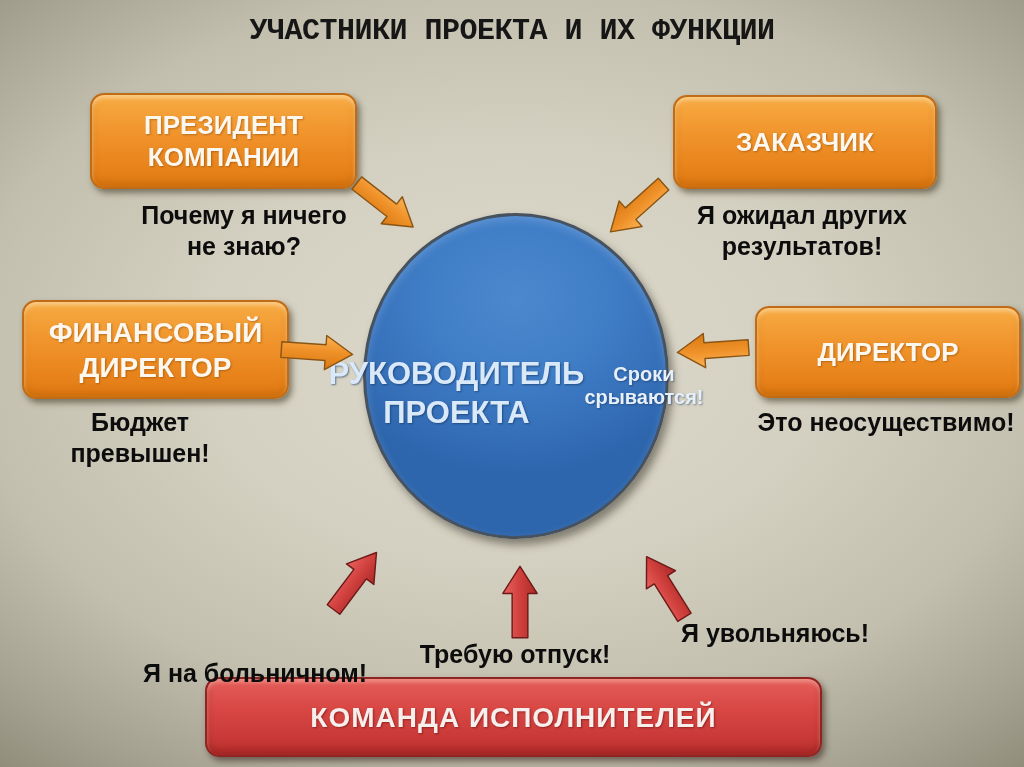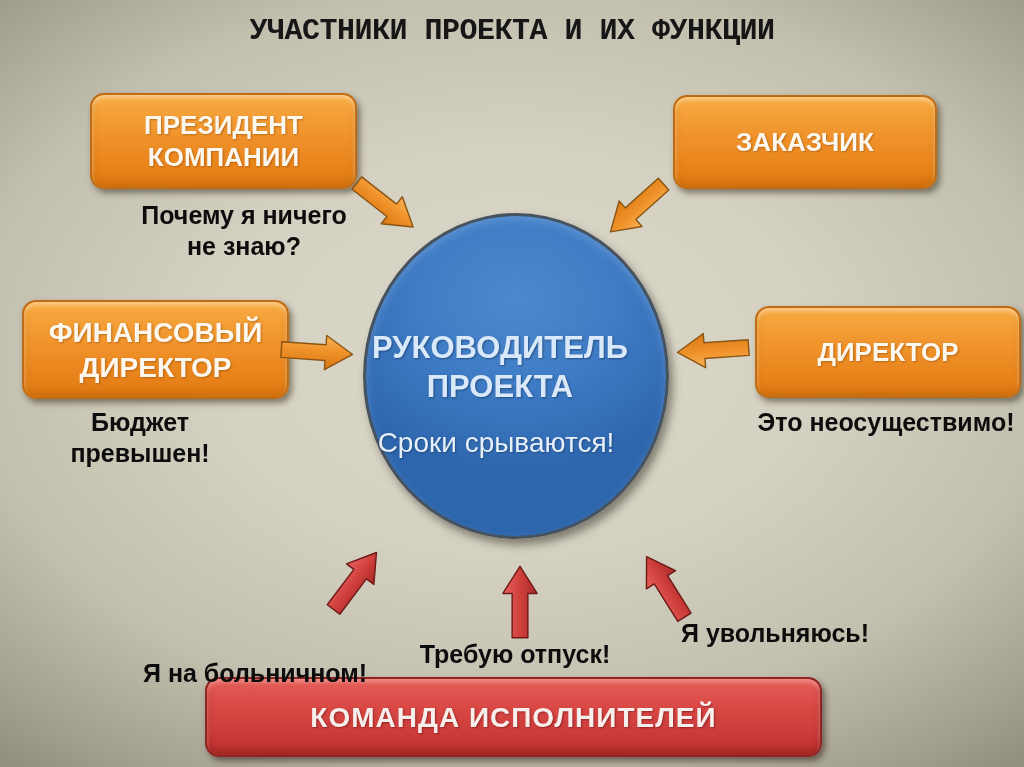--- a/index.html
+++ b/index.html
@@ -34,29 +34,30 @@
     border:2px solid #8e2523;
     box-shadow:3px 4px 6px rgba(52,30,24,.55), inset 0 3px 4px rgba(255,215,200,.45), inset 0 -5px 7px rgba(120,20,15,.4);
     color:#f6efec;text-shadow:1px 1px 2px rgba(90,10,10,.5);
   }
   
   .manager{
     position:absolute;left:363px;top:213px;width:300px;height:320px;border-radius:50%;
     background:radial-gradient(ellipse 70% 55% at 50% 26%, #4c88cc 0%, #3f7dc6 45%, #356fb8 78%, #2e66ad 100%);
     border:3px solid #47525f;
     box-shadow:4px 6px 9px rgba(45,42,32,.5), inset 0 4px 8px rgba(190,220,250,.25);
-    display:flex;flex-direction:column;justify-content:center;text-align:center;
+    display:flex;flex-direction:row;align-items:center;justify-content:center;text-align:center;
   }
   .manager .role{
     width:268px;font-size:31px;font-weight:bold;color:#d9e9f9;line-height:1.25;
     text-shadow:1px 1px 2px rgba(20,50,90,.6);margin-top:36px;
   }
   .manager .mquote{
-    width:260px;font-size:28px;color:#e7eff9;margin-top:20px;
+    width:260px;font-size:20px;color:#e7eff9;margin-top:20px;
     text-shadow:1px 1px 2px rgba(20,50,90,.5);
+    font-weight:bold;
   }
   
   .quote{
     position:absolute;font-size:25px;font-weight:bold;color:#0c0c0c;
     text-align:center;line-height:1.22;
   }
   .q-president{left:113px;top:200px;width:220px;margin-left:21px;}
   .q-customer{left:692px;top:200px;width:220px;}
   .q-findir{left:20px;top:407px;width:240px;}
   .q-expert{left:755px;top:407px;width:262px;}
@@ -112,20 +113,21 @@
   <div class="pbox box-team">
     <div class="lbl">КОМАНДА ИСПОЛНИТЕЛЕЙ</div>
   </div>
 
   <div class="manager">
     <div class="role">РУКОВОДИТЕЛЬ ПРОЕКТА</div>
     <div class="mquote">Сроки срываются!</div>
   </div>
 
   <div class="quote q-president">Почему я ничего не знаю?</div>
+  <div class="quote q-customer">Я ожидал других результатов!</div>
   <div class="quote q-findir">Бюджет превышен!</div>
   <div class="quote q-expert">Это неосуществимо!</div>
   <div class="quote q-team-left">Я на больничном!</div>
   <div class="quote q-team-center">Требую отпуск!</div>
   <div class="quote q-team-right">Я увольняюсь!</div>
 
   <div class="arrow a-president">
     <svg viewBox="0 0 100 56">
         <polygon points="0,17 62,17 62,4 100,28 62,52 62,39 0,39" fill="url(#gradOrange)" stroke="#8a5514" stroke-width="2" stroke-linejoin="round"></polygon>
       </svg>

